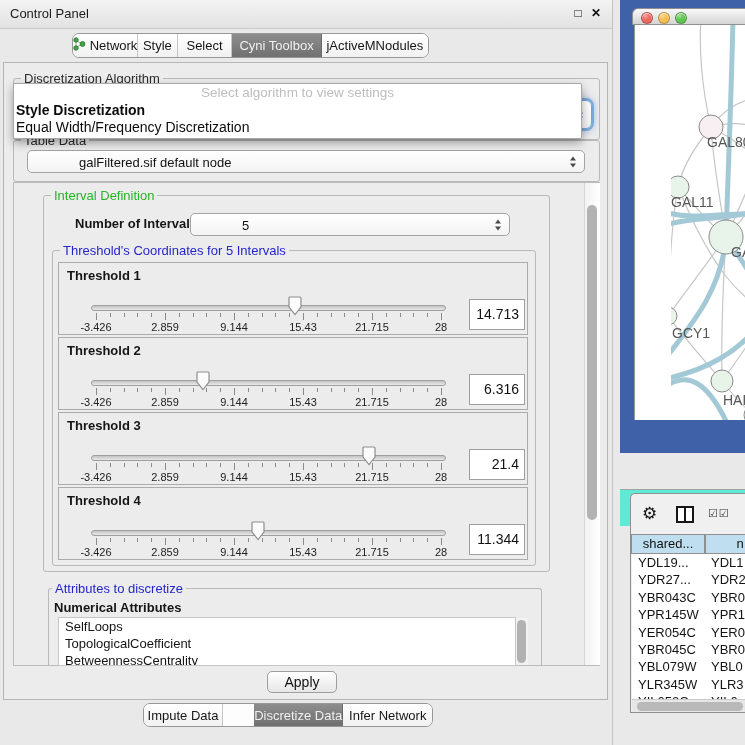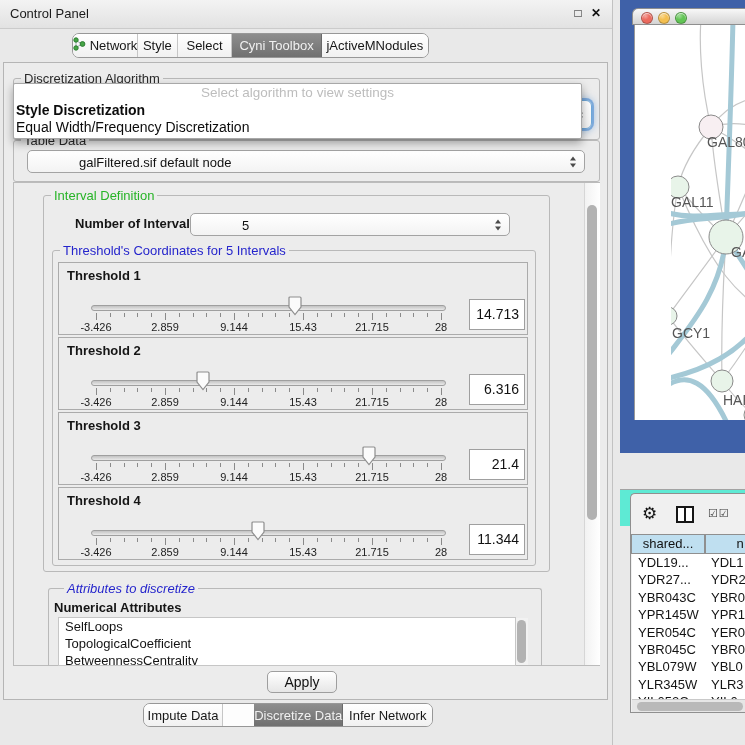--- a/index.html
+++ b/index.html
@@ -322,21 +322,21 @@
         <div class="ticklab" style="left: 313px;">21.715</div>
         <div class="ticklab" style="left: 382px;">28</div>
         <div class="t-handle" style="left: 191.148px;"><svg width="16" height="20" viewBox="0 0 16 20">
             <path d="M2 2 Q2 1 3 1 L13 1 Q14 1 14 2 L14 11 L8 18.5 L2 11 Z" fill="#fbfbfb" stroke="#8e8e8e" stroke-width="1.2"></path>
           </svg></div>
         <div class="t-val">11.344</div>
       </div>
     </div>
 
   <div class="group" style="left:48px;top:588px;width:494px;height:78px;border-bottom:none;border-bottom-left-radius:0;border-bottom-right-radius:0;">
-    <span class="group-title t-blue" style="left:15px;font-style:italic;">Attributes to discretize</span>
+    <span class="group-title t-blue" style="left:3px;">Attributes to discretize</span>
   </div>
   <span class="abs" style="left:54px;top:600px;font-size:13px;font-weight:bold;color:#151515;">Numerical Attributes</span>
   <div id="attr-list" class="attr-list">
       <div class="attr-item">SelfLoops</div>
       <div class="attr-item">TopologicalCoefficient</div>
       <div class="attr-item">BetweennessCentrality</div>
     </div>
   <div class="vtrack" style="left:516px;top:618px;width:12px;height:47px;border:none;background:#f2f2f2;">
     <div class="vthumb" style="left:1px;top:2px;width:9px;height:43px;"></div>
   </div>

